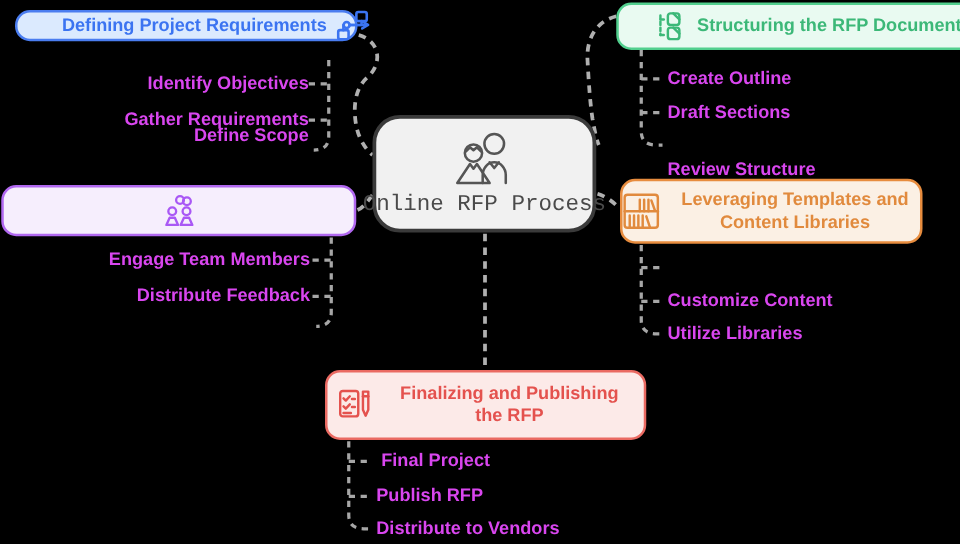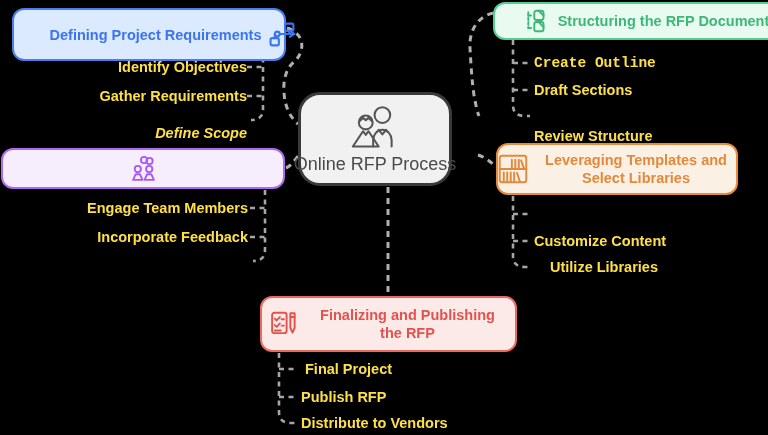--- a/index.html
+++ b/index.html
@@ -15,21 +15,21 @@
   .branch{color:var(--c);background:var(--bg);border-color:var(--bc);}
   .nlabel{font-weight:bold;font-size:14.5px;line-height:18px;text-align:center;white-space:nowrap;}
   .nlabel.wrap{white-space:normal;max-width:200px;}
   .icon{display:inline-flex;flex:0 0 auto;align-items:center;}
 
   .center-node{position:absolute;box-sizing:border-box;display:flex;flex-direction:column;
         align-items:center;justify-content:center;background:#f1f1f1;border:3px solid #3a3a3a;
         border-radius:22px;color:#4a4a4a;}
   .center-label{font-size:18px;font-weight:400;color:#4a4a4a;margin-top:2px;white-space:nowrap;}
 
-  .sub{position:absolute;font-size:14.5px;font-weight:bold;color:#fde047;
+  .sub{position:absolute;font-size:14.5px;font-weight:bold;color:#d946ef;
        line-height:20px;white-space:nowrap;}
   .sub.r{text-align:right;}
 </style>
 </head>
 <body>
 
 <div class="stage">
 
   <svg class="connectors" viewBox="0 0 768 435" xmlns="http://www.w3.org/2000/svg">
 
@@ -49,35 +49,35 @@
     <path class="conn conn-tree" d="M250 208 H265"></path>
     <path class="conn conn-tree" d="M250 237 H265"></path>
     <path class="conn conn-tree" d="M513 196 V256 Q513 267 525 267 H530"></path>
     <path class="conn conn-tree" d="M513 214 H530"></path>
     <path class="conn conn-tree" d="M513 241 H530"></path>
     <path class="conn conn-tree" d="M279 353 V412 Q279 423 291 423 H296"></path>
     <path class="conn conn-tree" d="M279 369 H296"></path>
     <path class="conn conn-tree" d="M279 397 H296"></path>
   </svg>
 
-  <div class="center-node" style="left:298px;top:92px;width:154px;height:94px;">
+  <div class="center-node" style="left:298px;top:92px;width:179px;height:94px;font-family:Liberation Mono, monospace;">
     <span class="icon">
       <svg width="58" height="48" viewBox="0 0 60 52" fill="none" stroke="#555555" stroke-width="2.2" stroke-linecap="round" stroke-linejoin="round">
         <circle cx="38" cy="12" r="8.5"></circle>
         <path d="M28 46 v-7 a10 11 0 0 1 20 0 v7"></path>
         <path d="M34 28 l4 5 l4 -5"></path>
         <circle cx="20" cy="20" r="7.5"></circle>
         <path d="M13.5 18.5 L17 15 L20 17.5 L23 15 L26.5 18.5"></path>
         <path d="M6 46 L17 29.5 L20 33.5 L23 29.5 L34 46 Z"></path>
       </svg>
     </span>
     <div class="center-label">Online RFP Process</div>
   </div>
 
-  <div class="node branch" style="left: 12px; top: 8px; width: 274px; height: 53px; padding-left: 48px; --c: #3b74f1; --bg: #dbeafe; --bc: #4a7df0;">
+  <div class="node branch" style="left: 12px; top: 8px; width: 274px; height: 25px; padding-left: 48px; --c: #3b74f1; --bg: #dbeafe; --bc: #4a7df0;">
     <span class="nlabel">Defining Project Requirements</span>
     <span class="icon">
       <svg width="27" height="25" viewBox="0 0 26 24" fill="none" stroke="currentColor" stroke-width="2" stroke-linecap="round" stroke-linejoin="round">
         <rect x="15.5" y="1.5" width="8" height="7" rx="1.5"></rect>
         <rect x="1.5" y="15.5" width="8" height="7" rx="1.5"></rect>
         <circle cx="8" cy="11.5" r="2.3"></circle>
         <path d="M19.5 8.5 V11.5 H10.3"></path>
         <path d="M5.5 15.5 V11.5"></path>
         <path d="M10.3 11.5 H22.5"></path>
         <path d="M20 8.8 L24.5 11.5 L20 14.2"></path>
@@ -115,48 +115,48 @@
 
   <div class="node branch" style="left: 496px; top: 143px; width: 242px; height: 52px; --c: #e18a3d; --bg: #fbf0e4; --bc: #e78c3e;">
     <span class="icon">
       <svg width="30" height="30" viewBox="0 0 26 26" fill="none" stroke="currentColor" stroke-width="1.7" stroke-linecap="round" stroke-linejoin="round">
         <rect x="1.5" y="1.5" width="23" height="23" rx="2"></rect>
         <path d="M1.5 13 H24.5"></path>
         <path d="M12 5 V13 M15 5 V13 M18 5 V13 M20 5.5 L22.5 12.5"></path>
         <path d="M5 16 V24 M8 16 V24 M11 16 V24 M14 16 V24 M16.5 16.5 L19 24"></path>
       </svg>
     </span>
-    <span class="nlabel wrap">Leveraging Templates and Select Libraries</span>
+    <span class="nlabel wrap">Leveraging Templates and Content Libraries</span>
   </div>
 
   <div class="node branch" style="left: 260px; top: 296px; width: 257px; height: 56px; --c: #e4524e; --bg: #fceae8; --bc: #ea6a62;">
     <span class="icon">
       <svg width="30" height="28" viewBox="0 0 28 26" fill="none" stroke="currentColor" stroke-width="1.8" stroke-linecap="round" stroke-linejoin="round">
         <rect x="2" y="2.5" width="13.5" height="19" rx="2"></rect>
         <path d="M4.5 8 l1.7 1.7 l3 -3.2 M10.8 8.5 H13"></path>
         <path d="M4.5 14 l1.7 1.7 l3 -3.2 M10.8 14.5 H13"></path>
         <path d="M4.5 19 H10"></path>
         <path d="M19 3 h4 v13.5 l-2 4.5 l-2 -4.5 z"></path>
         <path d="M19 6.5 h4"></path>
       </svg>
     </span>
     <span class="nlabel wrap">Finalizing and Publishing the RFP</span>
   </div>
 
   <div class="sub r" style="right:521px;top:57px;">Identify Objectives</div>
   <div class="sub r" style="right:521px;top:86px;">Gather Requirements</div>
-  <div class="sub r" style="right:521px;top:123px;font-style:italic;">Define Scope</div>
+  <div class="sub r" style="right:521px;top:99px;">Define Scope</div>
 
-  <div class="sub" style="left:534px;top:53px;font-family:Liberation Mono, monospace;">Create Outline</div>
+  <div class="sub" style="left:534px;top:53px;">Create Outline</div>
   <div class="sub" style="left:534px;top:80px;">Draft Sections</div>
   <div class="sub" style="left:534px;top:106px;margin-top:20px;">Review Structure</div>
 
   <div class="sub r" style="right:520px;top:198px;">Engage Team Members</div>
-  <div class="sub r" style="right:520px;top:227px;">Incorporate Feedback</div>
+  <div class="sub r" style="right:520px;top:227px;">Distribute Feedback</div>
 
   <div class="sub" style="left:534px;top:231px;">Customize Content</div>
-  <div class="sub" style="left:550px;top:257px;text-align:center;">Utilize Libraries</div>
+  <div class="sub" style="left:534px;top:257px;text-align:center;">Utilize Libraries</div>
 
   <div class="sub" style="left:305px;top:359px;">Final Project</div>
   <div class="sub" style="left:301px;top:387px;">Publish RFP</div>
   <div class="sub" style="left:301px;top:413px;">Distribute to Vendors</div>
 
 </div>
 
 </body></html>

